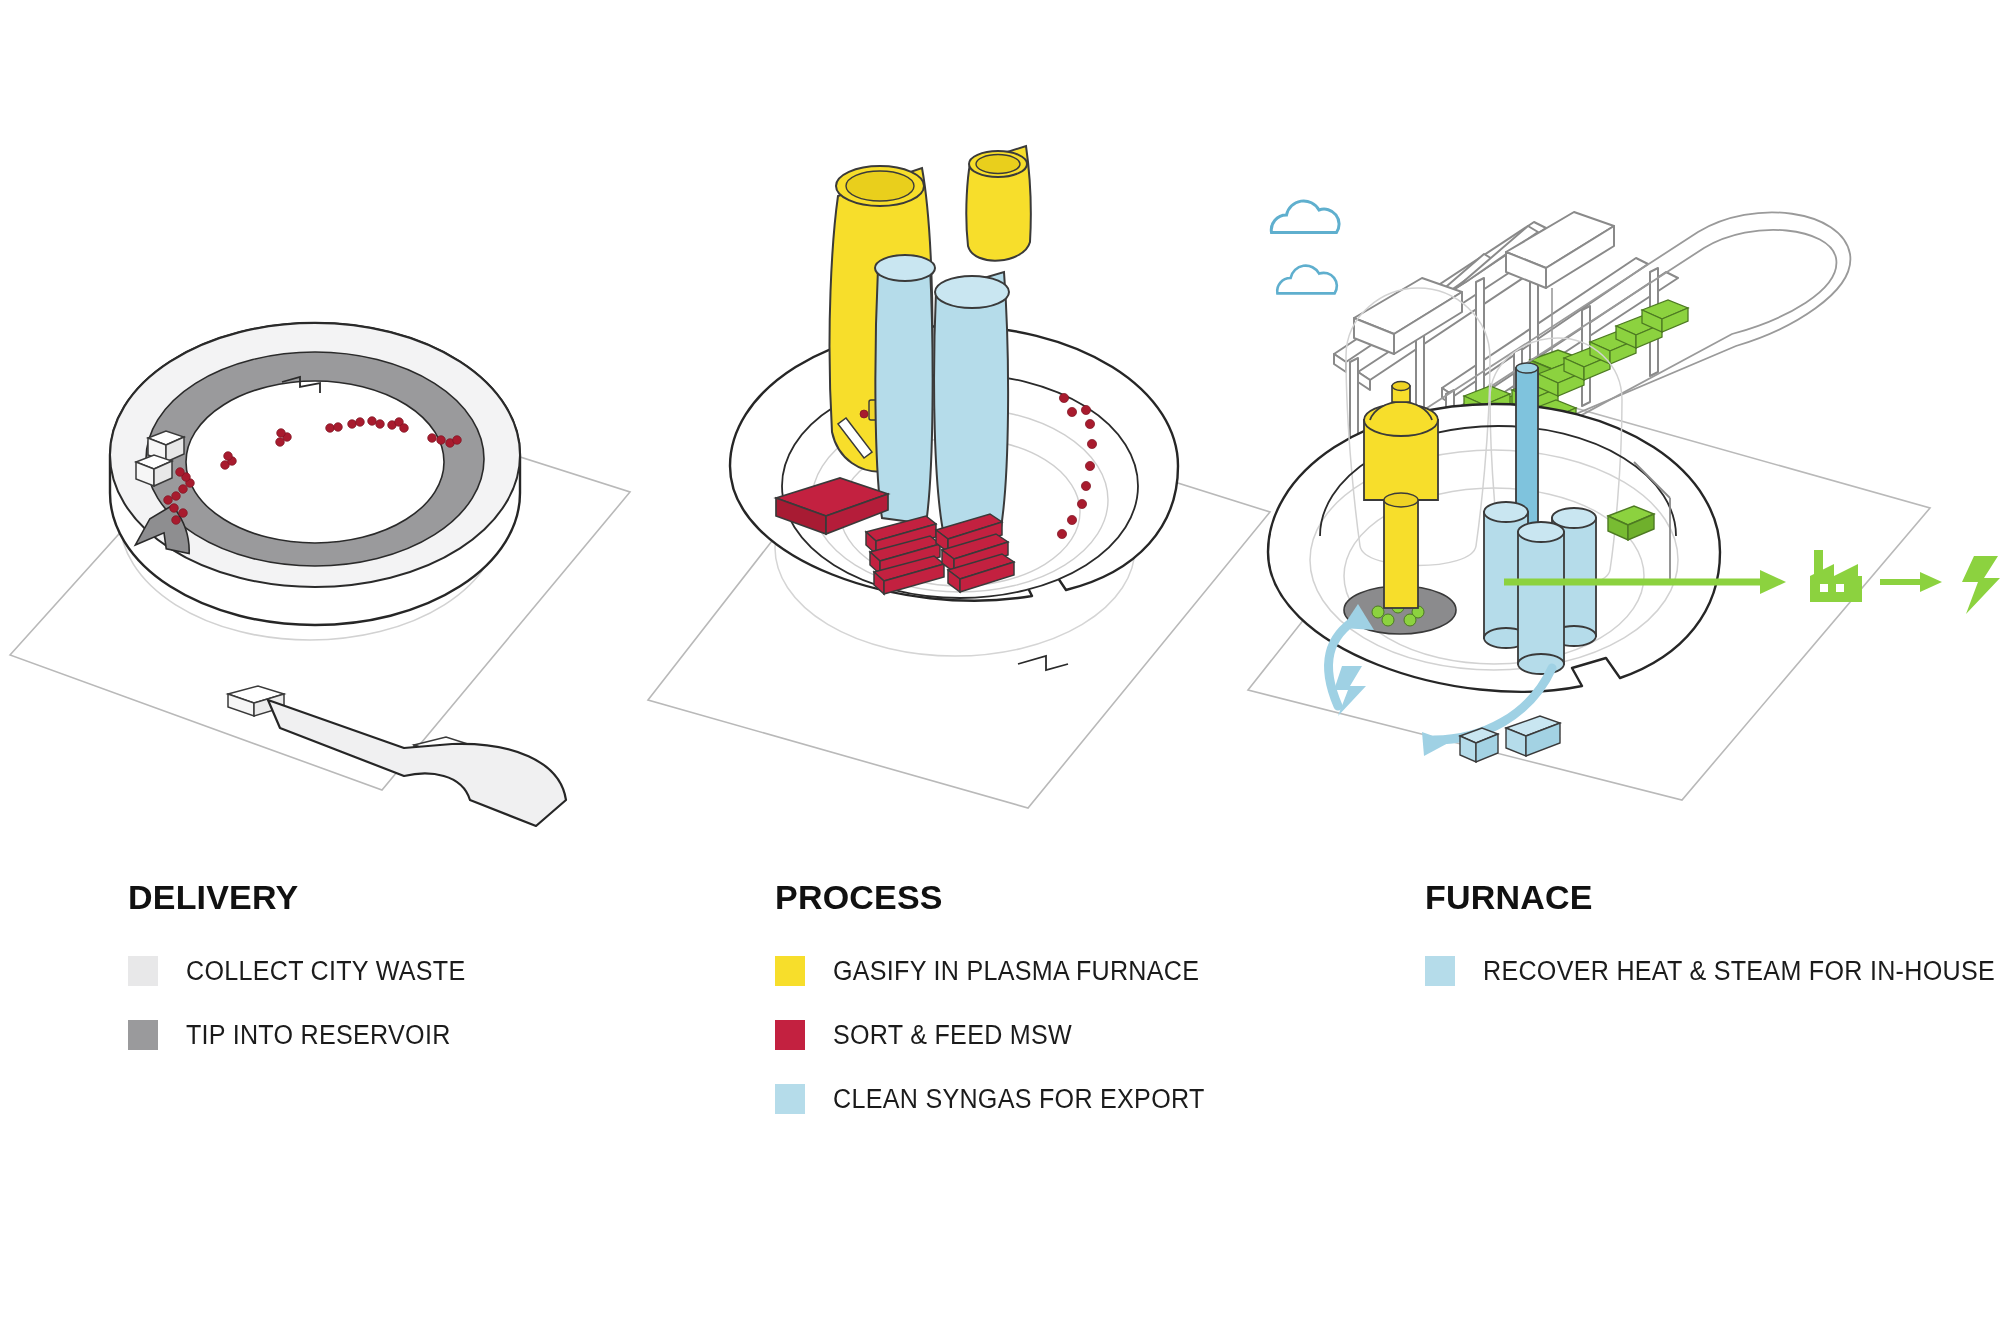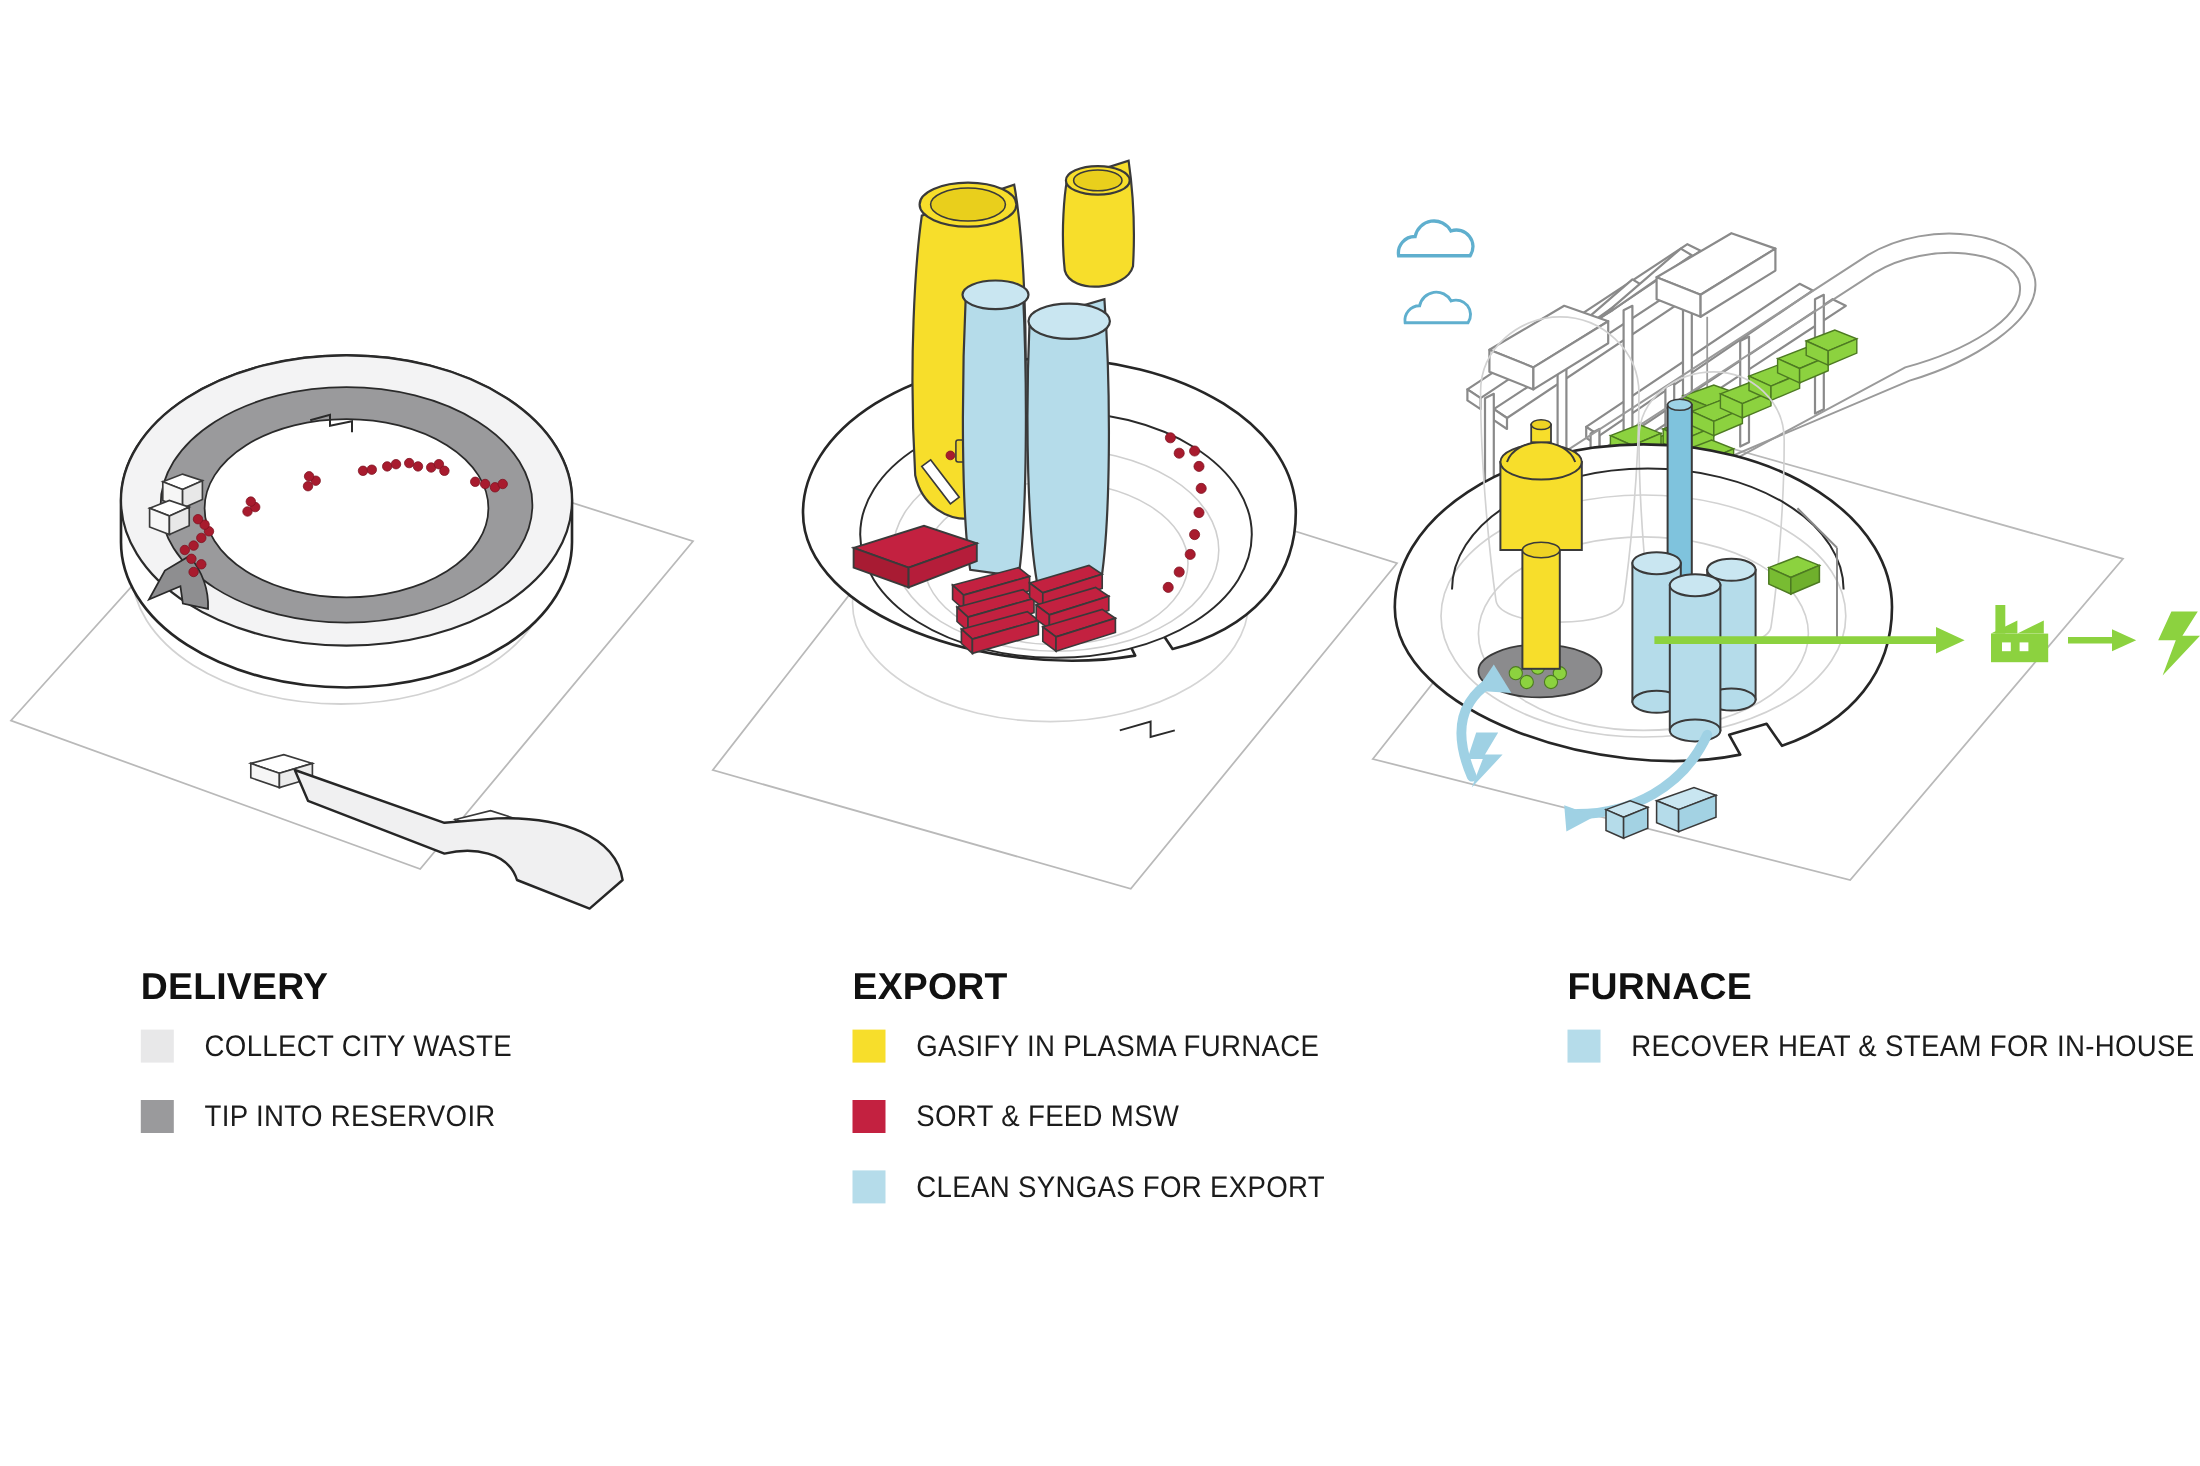--- a/index.html
+++ b/index.html
@@ -16,21 +16,21 @@
   .panel svg{display:block;width:100%;height:100%;overflow:visible;}
 
   
   .legend{position:absolute;top:880px;}
   #legend-delivery{left:128px;width:520px;}
   #legend-process {left:775px;width:560px;}
   #legend-export  {left:1425px;width:575px;}
 
   .legend-title{
     font-size:34px;font-weight:700;letter-spacing:.2px;color:#111111;
-    margin:0 0 22px 0;line-height:1;white-space:nowrap;
+    margin:0 0 42px 0;line-height:1;white-space:nowrap;
   }
   .legend-row{display:flex;align-items:center;margin-bottom:34px;height:30px;}
   .swatch{width:30px;height:30px;flex:0 0 30px;margin-right:28px;}
   .legend-label{
     font-size:27px;font-weight:400;color:#1b1b1b;white-space:nowrap;
     letter-spacing:.3px;line-height:1;
     transform:scaleX(.93);transform-origin:left center;
   }
 </style>
 </head>
@@ -465,21 +465,21 @@
       <span class="swatch" style="background:#E8E8E9;"></span>
       <span class="legend-label">COLLECT CITY WASTE</span>
     </div>
     <div class="legend-row">
       <span class="swatch" style="background:#9A9A9C;"></span>
       <span class="legend-label">TIP INTO RESERVOIR</span>
     </div>
   </div>
 
   <div class="legend" id="legend-process">
-    <div class="legend-title">EXPORT</div>
+    <div class="legend-title">PROCESS</div>
     <div class="legend-row">
       <span class="swatch" style="background:#F7DE2B;"></span>
       <span class="legend-label">GASIFY IN PLASMA FURNACE</span>
     </div>
     <div class="legend-row">
       <span class="swatch" style="background:#C32140;"></span>
       <span class="legend-label">SORT &amp; FEED MSW</span>
     </div>
     <div class="legend-row">
       <span class="swatch" style="background:#B5DCEA;"></span>

